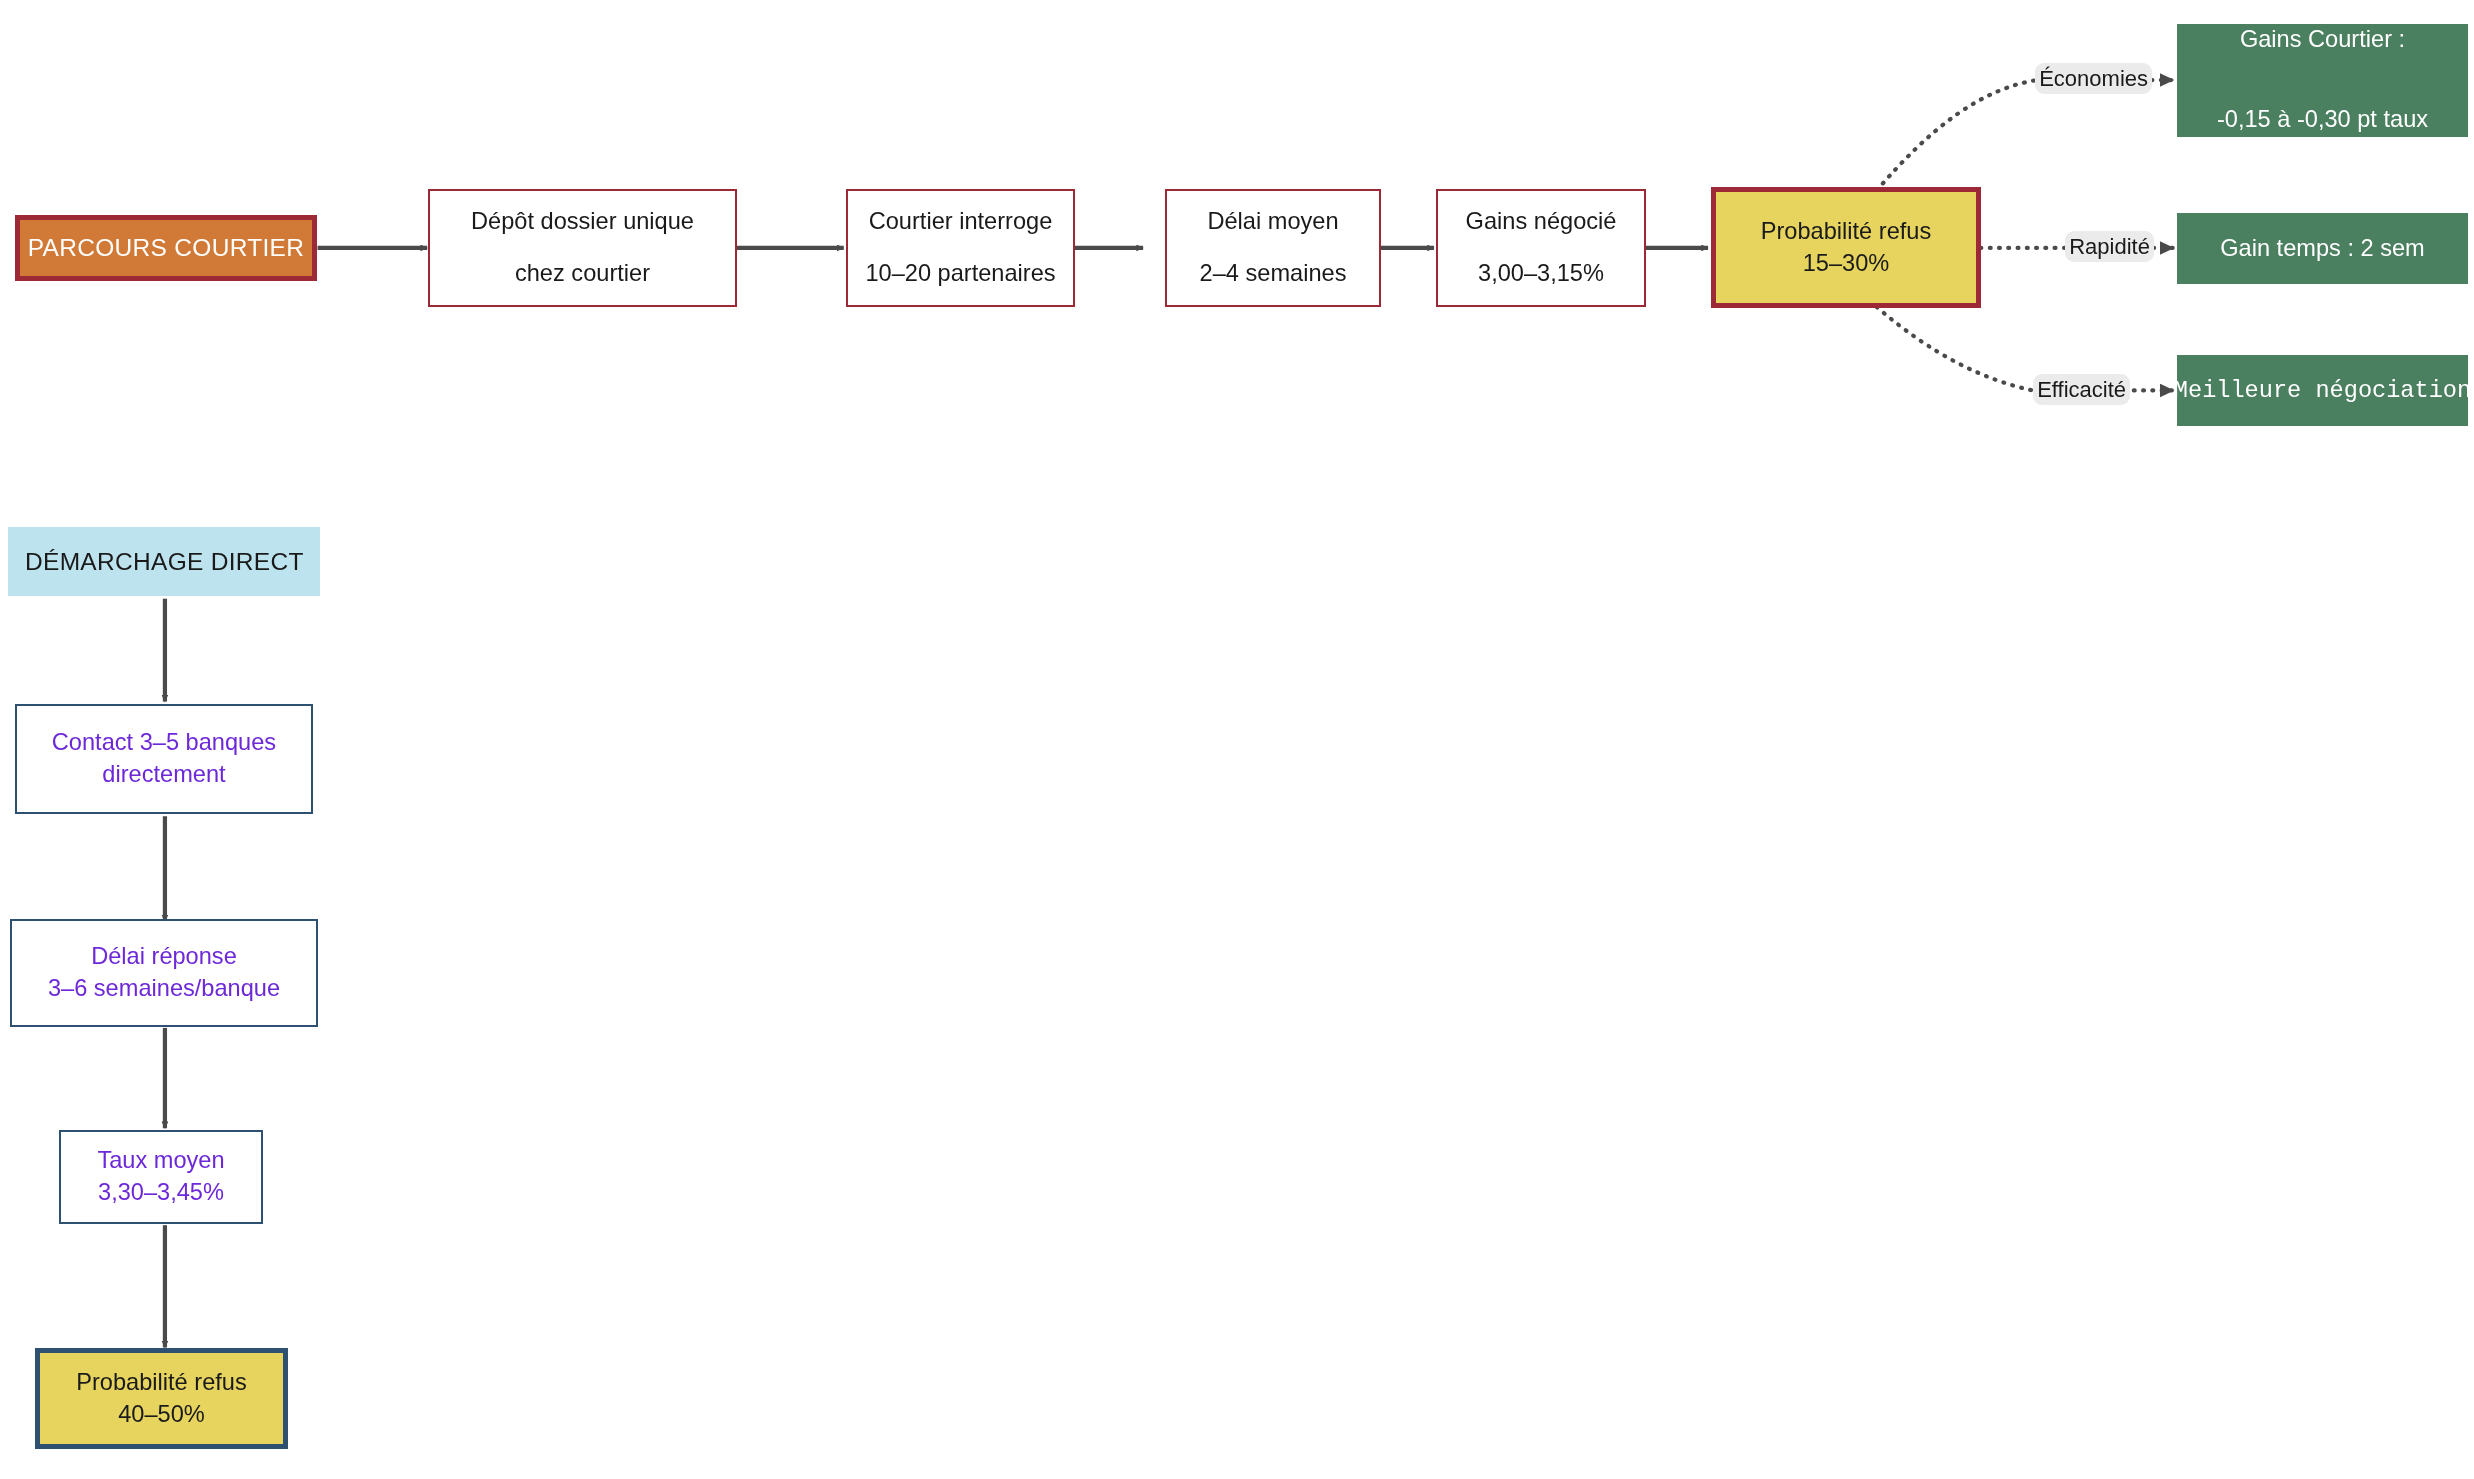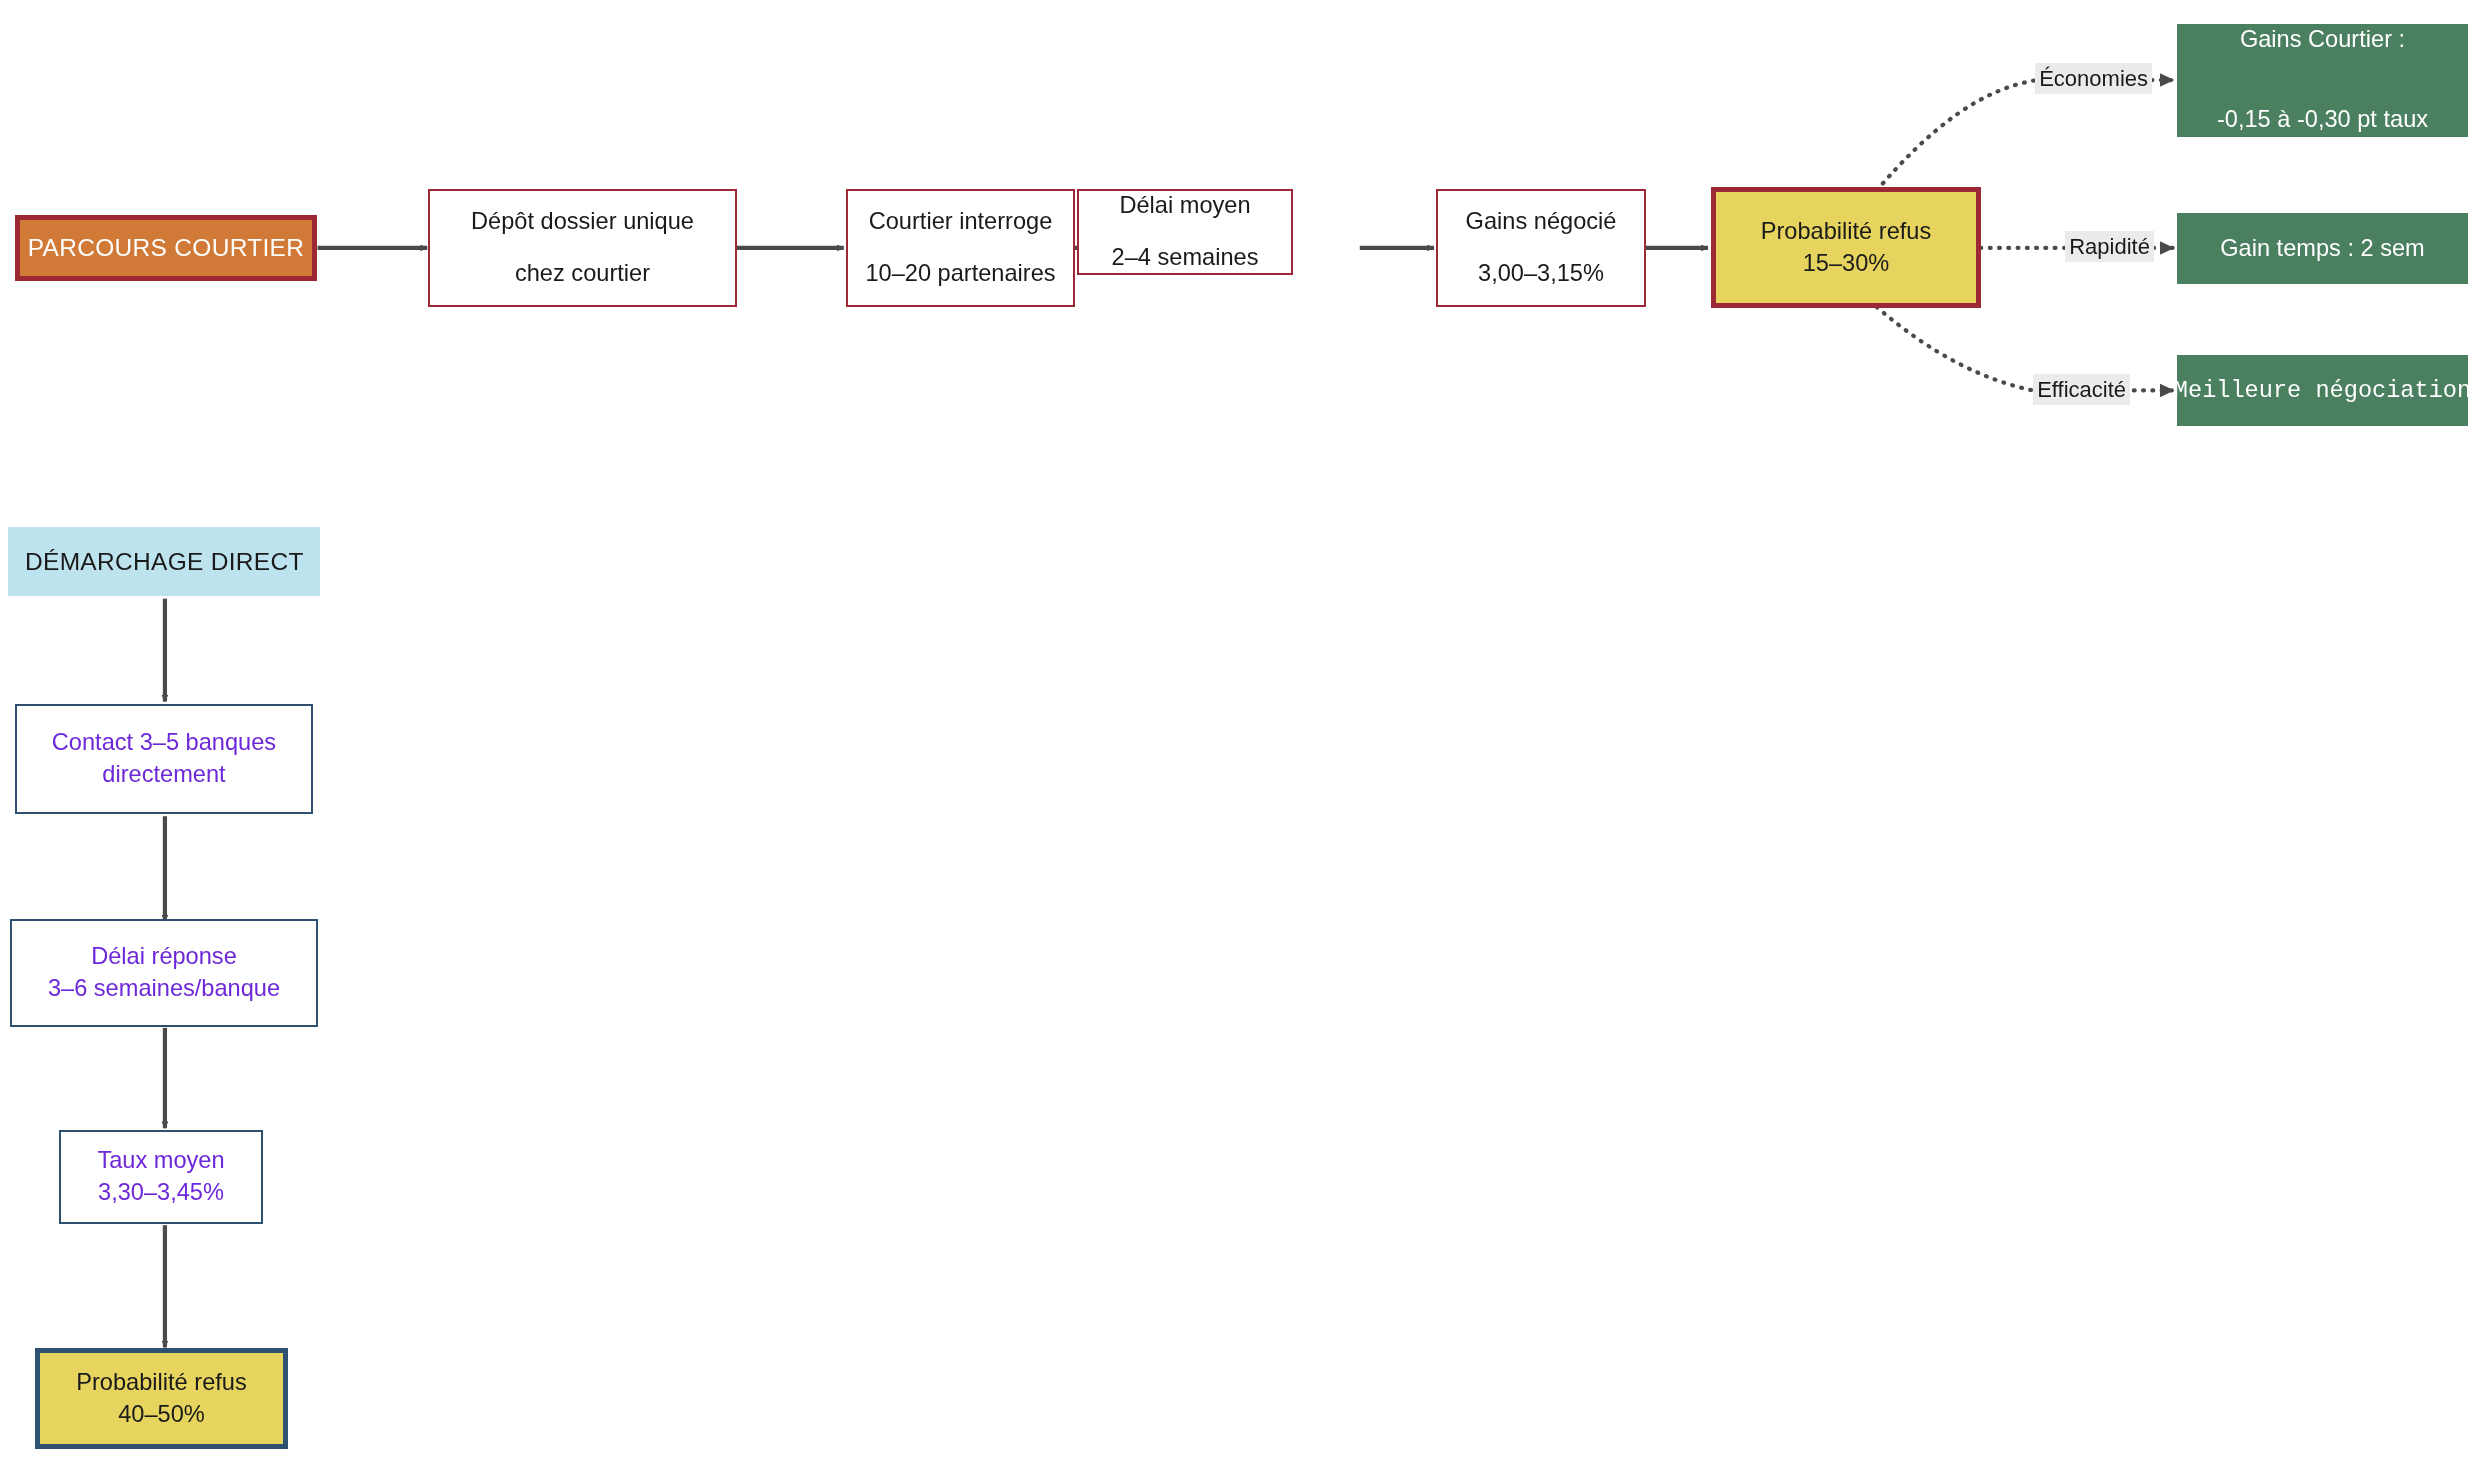--- a/index.html
+++ b/index.html
@@ -90,20 +90,21 @@
   }
 
   .edge-label {
     position: absolute;
     background: #ebebeb;
     color: #1a1a1a;
     font-size: 22px;
     padding: 2.5px 4.2px;
     white-space: nowrap;
     box-sizing: border-box;
+    border-radius: 9px;
   }
 </style>
 </head>
 <body>
 
 <div id="canvas">
 
   <svg id="edges" viewBox="0 0 2934 1754" xmlns="http://www.w3.org/2000/svg">
     <defs>
       <marker id="arrowSolid" markerWidth="10" markerHeight="10" refX="8" refY="4" orient="auto" markerUnits="userSpaceOnUse">
@@ -148,21 +149,21 @@
   <div class="node n-step-broker" style="left:428px; top:189px; width:309px; height:118px;">
     <span class="line">Dépôt dossier unique</span>
     <span class="line">chez courtier</span>
   </div>
 
   <div class="node n-step-broker" style="left:846px; top:189px; width:229px; height:118px;">
     <span class="line">Courtier interroge</span>
     <span class="line">10–20 partenaires</span>
   </div>
 
-  <div class="node n-step-broker" style="left:1077px; top:189px; width:216px; height:86px;text-align:right;">
+  <div class="node n-step-broker" style="left:1165px; top:189px; width:216px; height:118px;text-align:right;">
     <span class="line">Délai moyen</span>
     <span class="line">2–4 semaines</span>
   </div>
 
   <div class="node n-step-broker" style="left:1436px; top:189px; width:210px; height:118px;">
     <span class="line">Gains négocié</span>
     <span class="line">3,00–3,15%</span>
   </div>
 
   <div class="node n-risk-broker" style="left:1711px; top:187px; width:270px; height:121px;">

